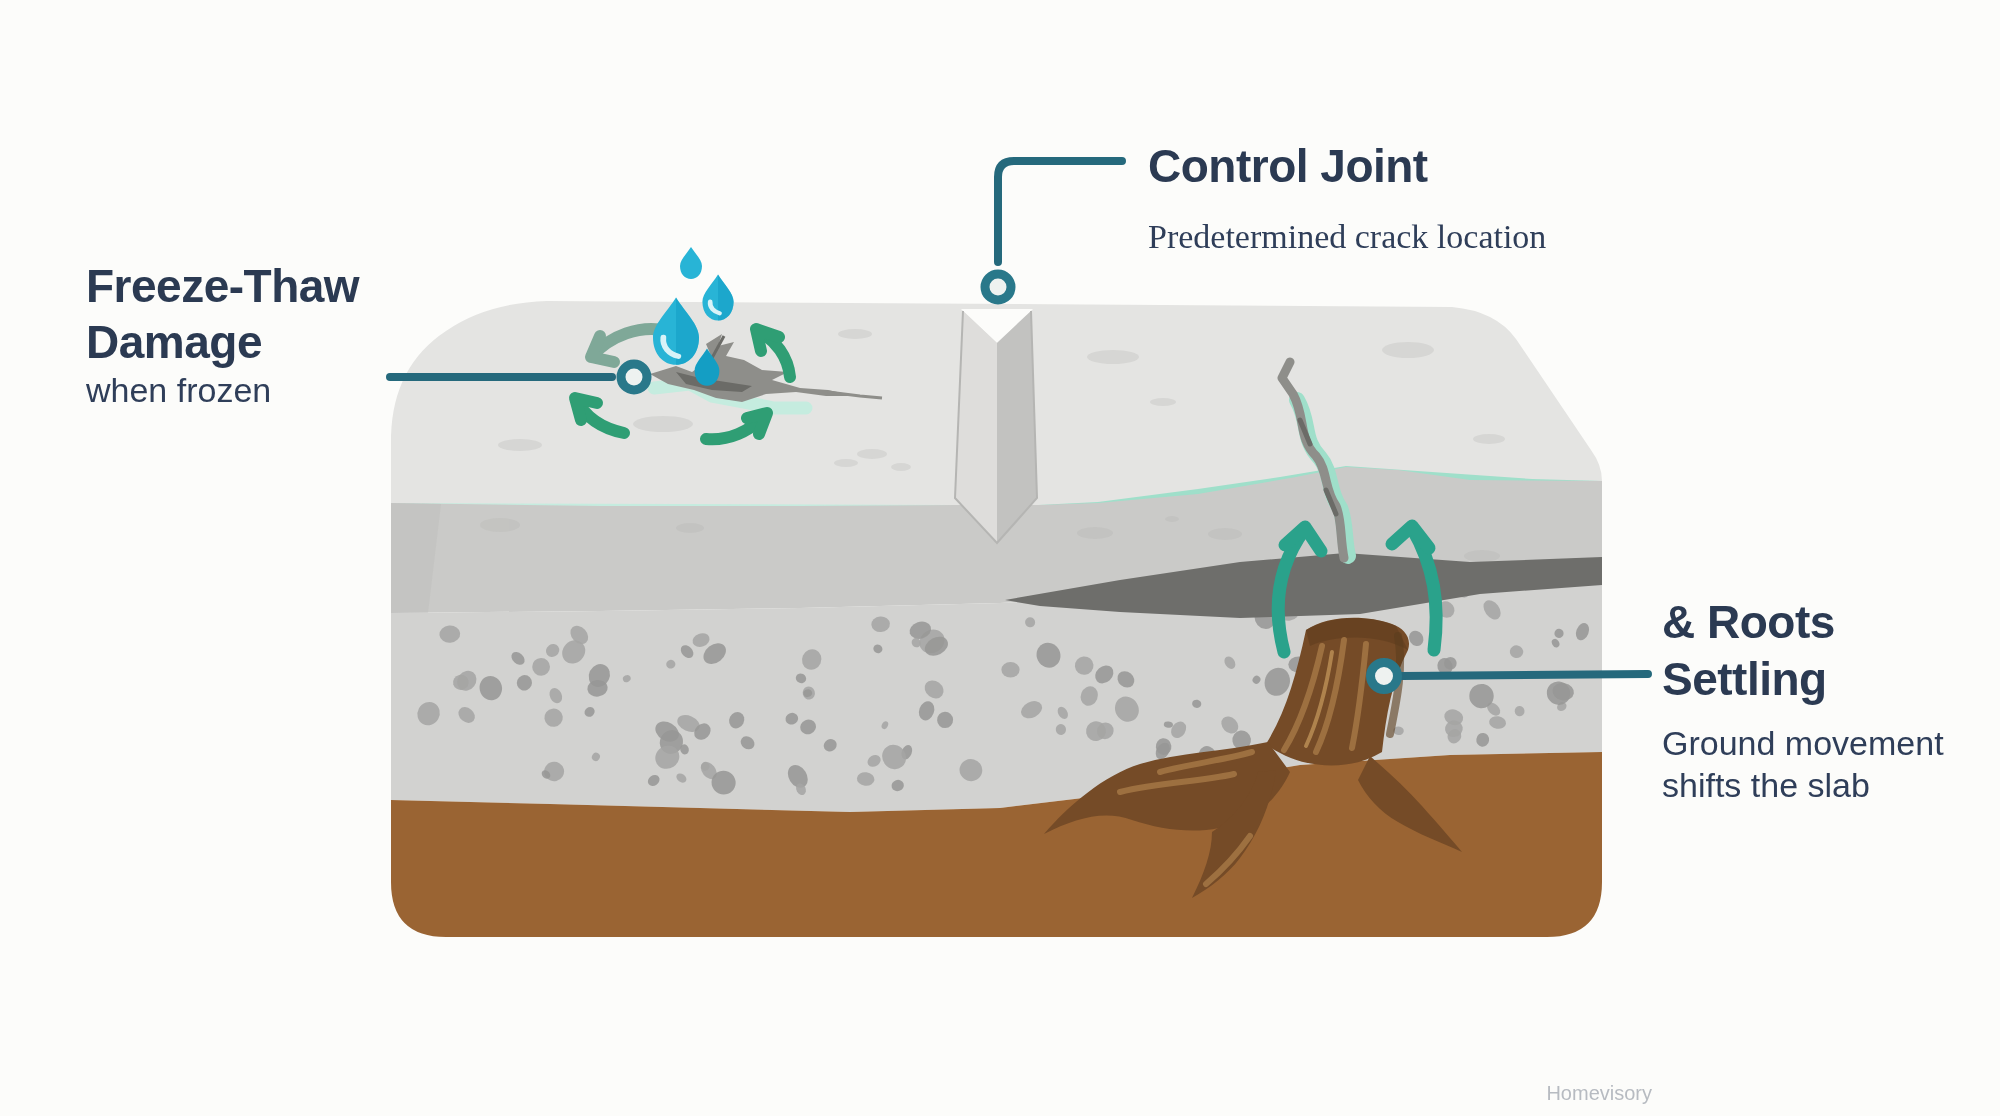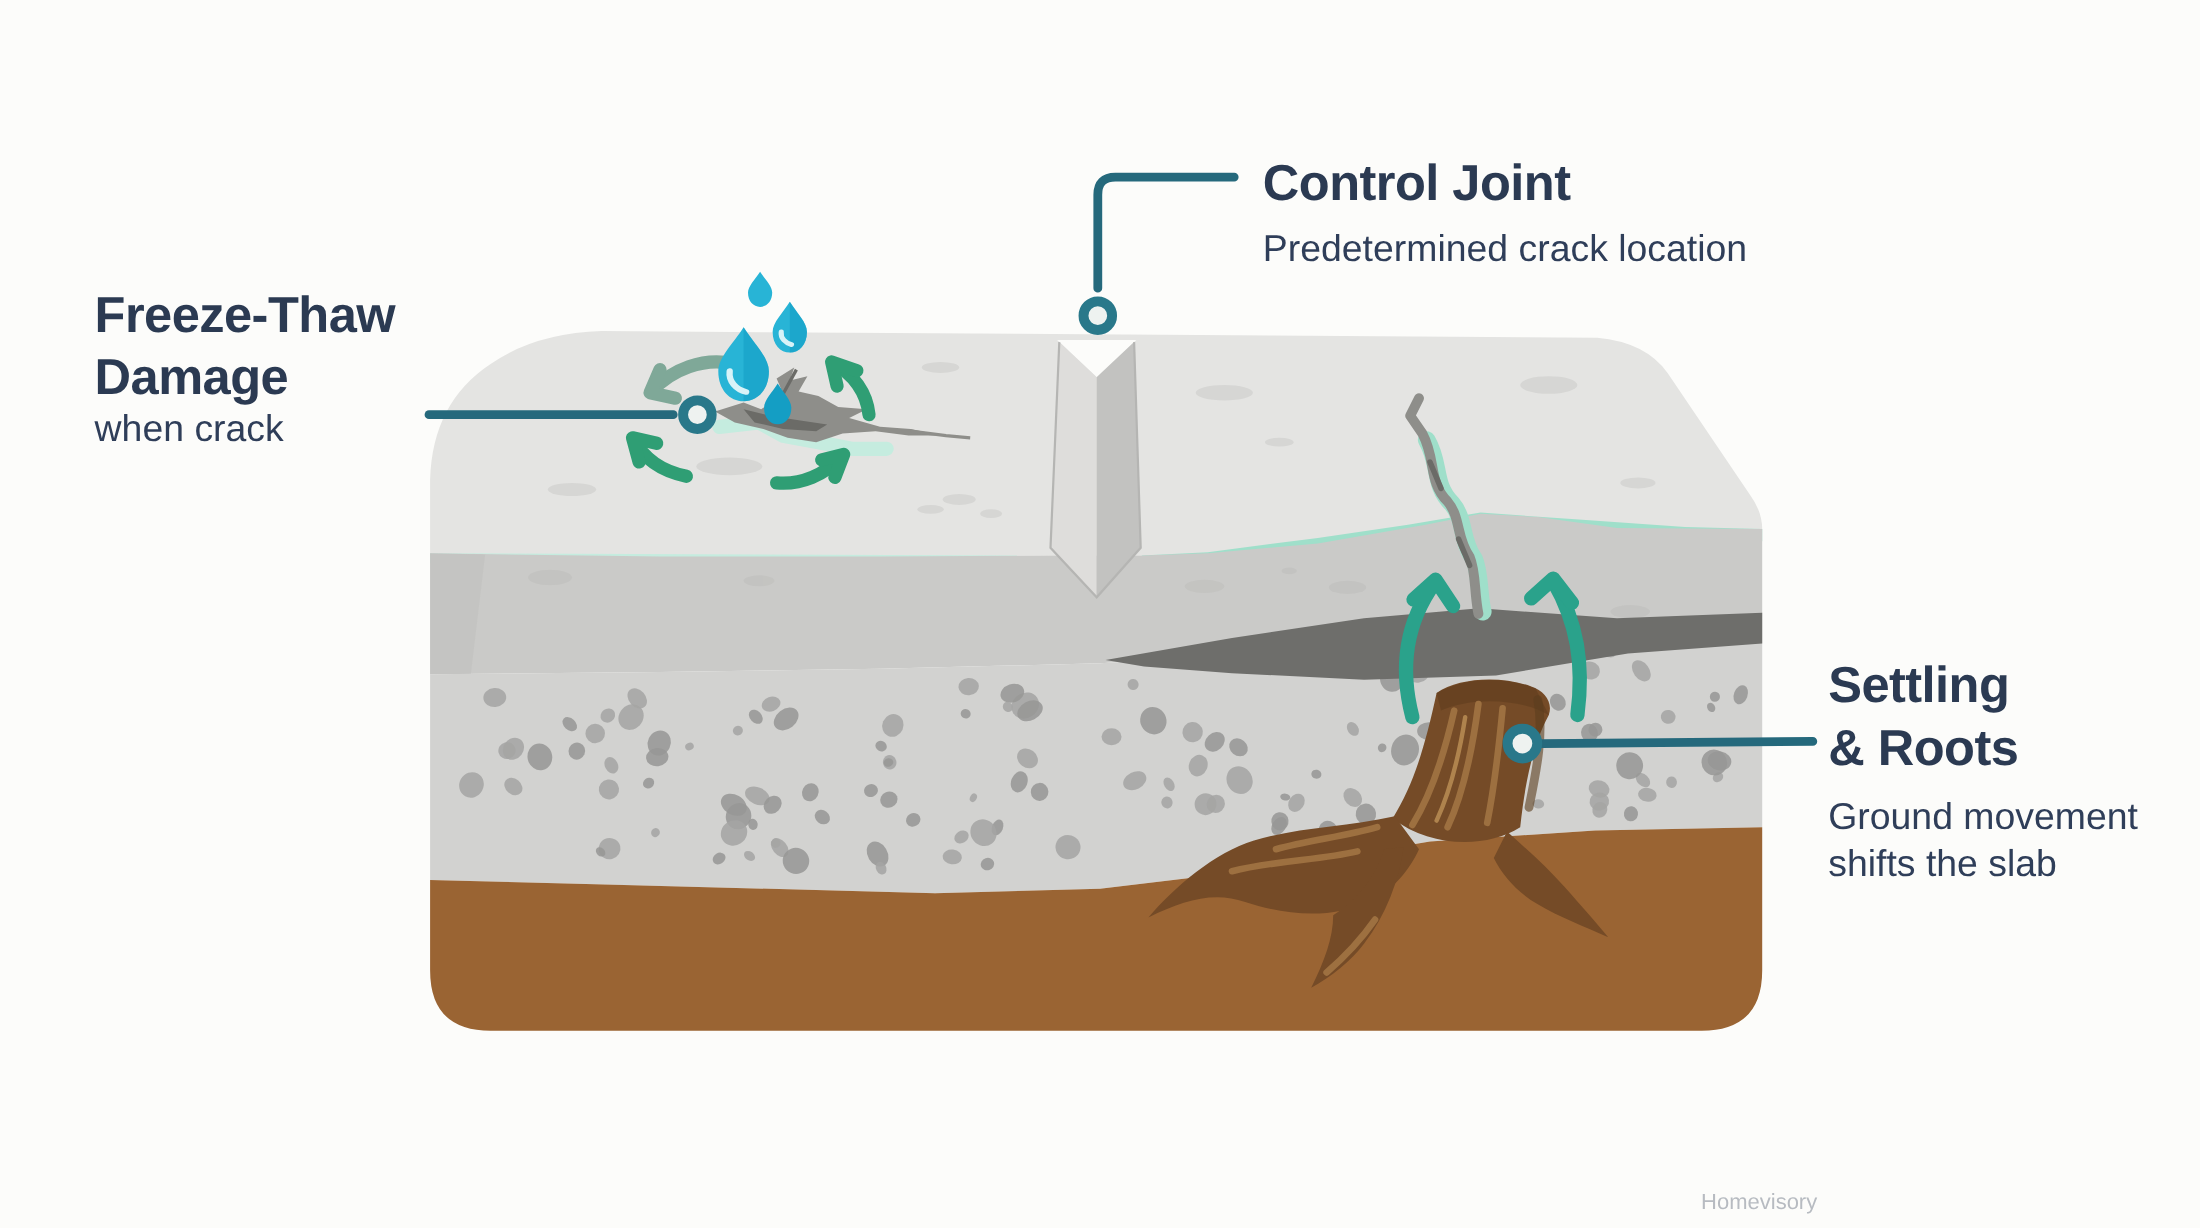--- a/index.html
+++ b/index.html
@@ -23,21 +23,21 @@
     letter-spacing:-0.5px;
     white-space:nowrap;
   }
   .label .subtitle{
     font-size:34px;
     line-height:41px;
     color:var(--subtitle);
     white-space:nowrap;
   }
   .label-control{left:1148px;top:138px;}
-  .label-control .subtitle{margin-top:12px;}
+  .label-control .subtitle{margin-top:22px;font-family:Liberation Serif, serif;}
   .label-freeze{left:86px;top:258px;}
   .label-freeze .subtitle{margin-top:16px;}
   .label-settling{left:1662px;top:594px;}
   .label-settling .title{line-height:57px;}
   .label-settling .subtitle{margin-top:14px;line-height:42px;}
   .watermark{
     position:absolute;right:16px;top:1082px;
     font-size:20px;color:var(--watermark);
   }
 </style>
@@ -325,24 +325,24 @@
   </svg>
 
   <div class="label label-control">
     <div class="title">Control Joint</div>
     <div class="subtitle">Predetermined crack location</div>
   </div>
 
   <div class="label label-freeze">
     <div class="title">Freeze-Thaw</div>
     <div class="title">Damage</div>
-    <div class="subtitle" style="margin-top:0">when crack</div>
+    <div class="subtitle" style="margin-top:0">when frozen</div>
   </div>
 
   <div class="label label-settling">
+    <div class="title">&amp; Roots</div>
     <div class="title">Settling</div>
-    <div class="title">&amp; Roots</div>
     <div class="subtitle">Ground movement</div>
     <div class="subtitle" style="margin-top:0">shifts the slab</div>
   </div>
 
   <div class="watermark">Homevisory</div>
 </div>
 
 </body></html>

